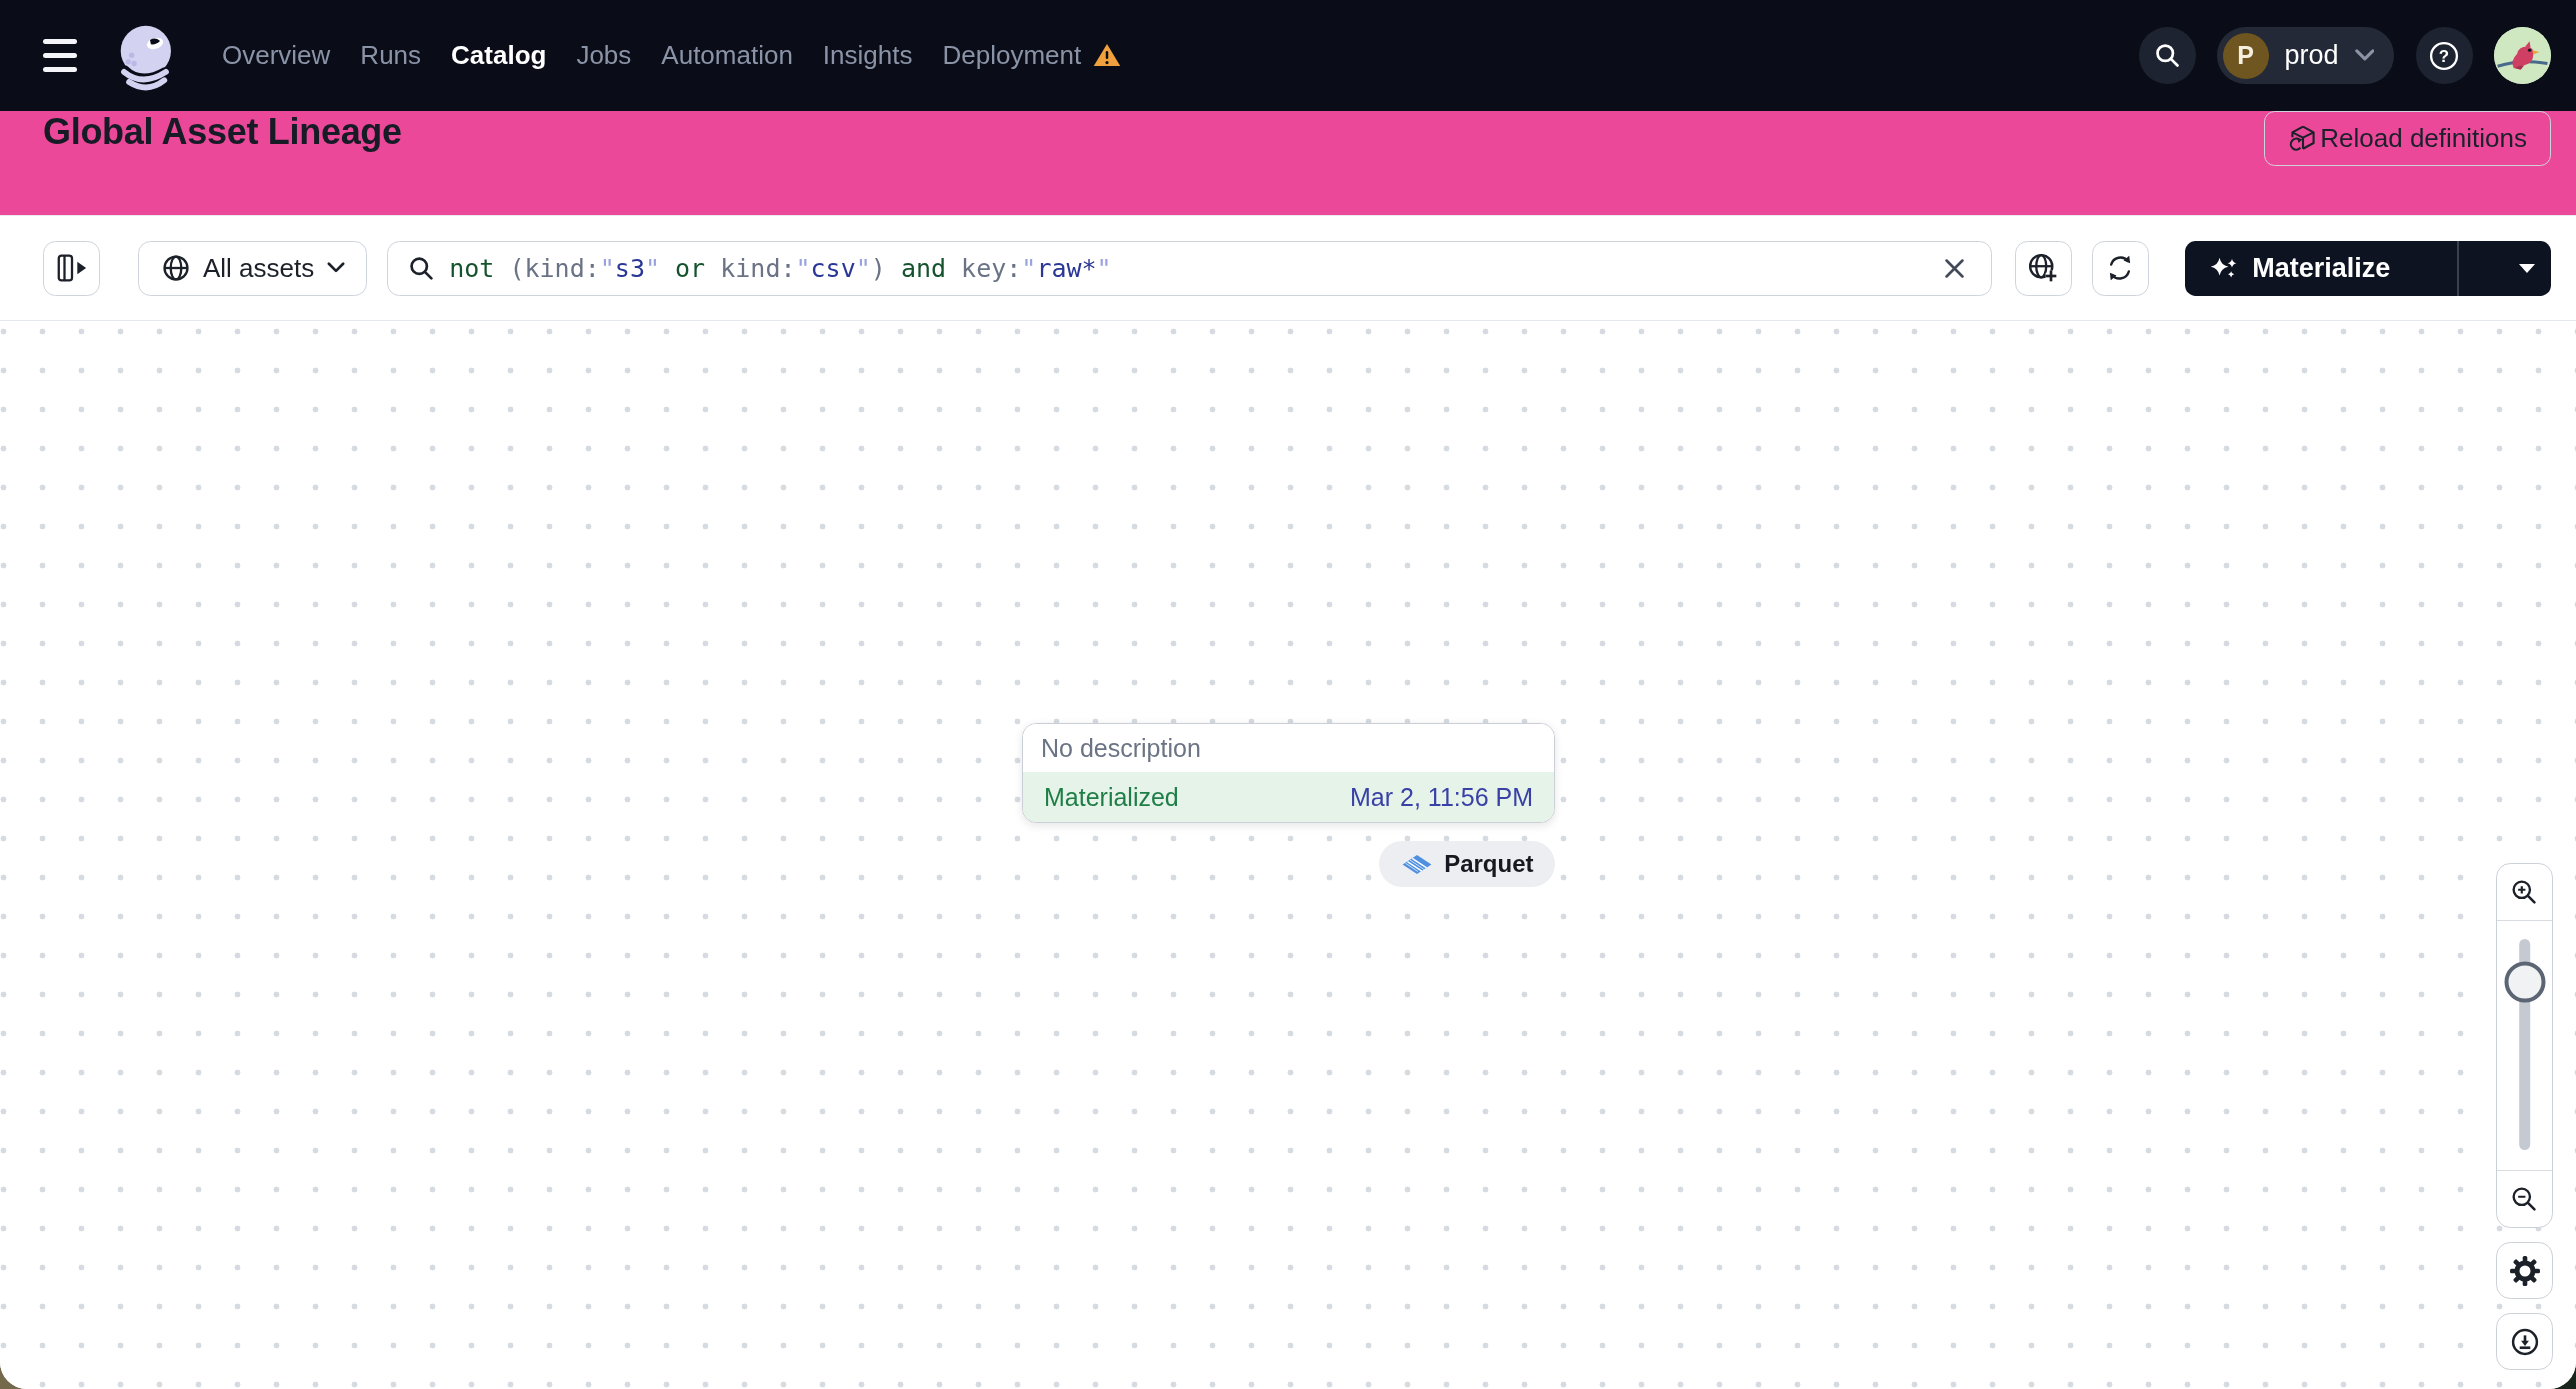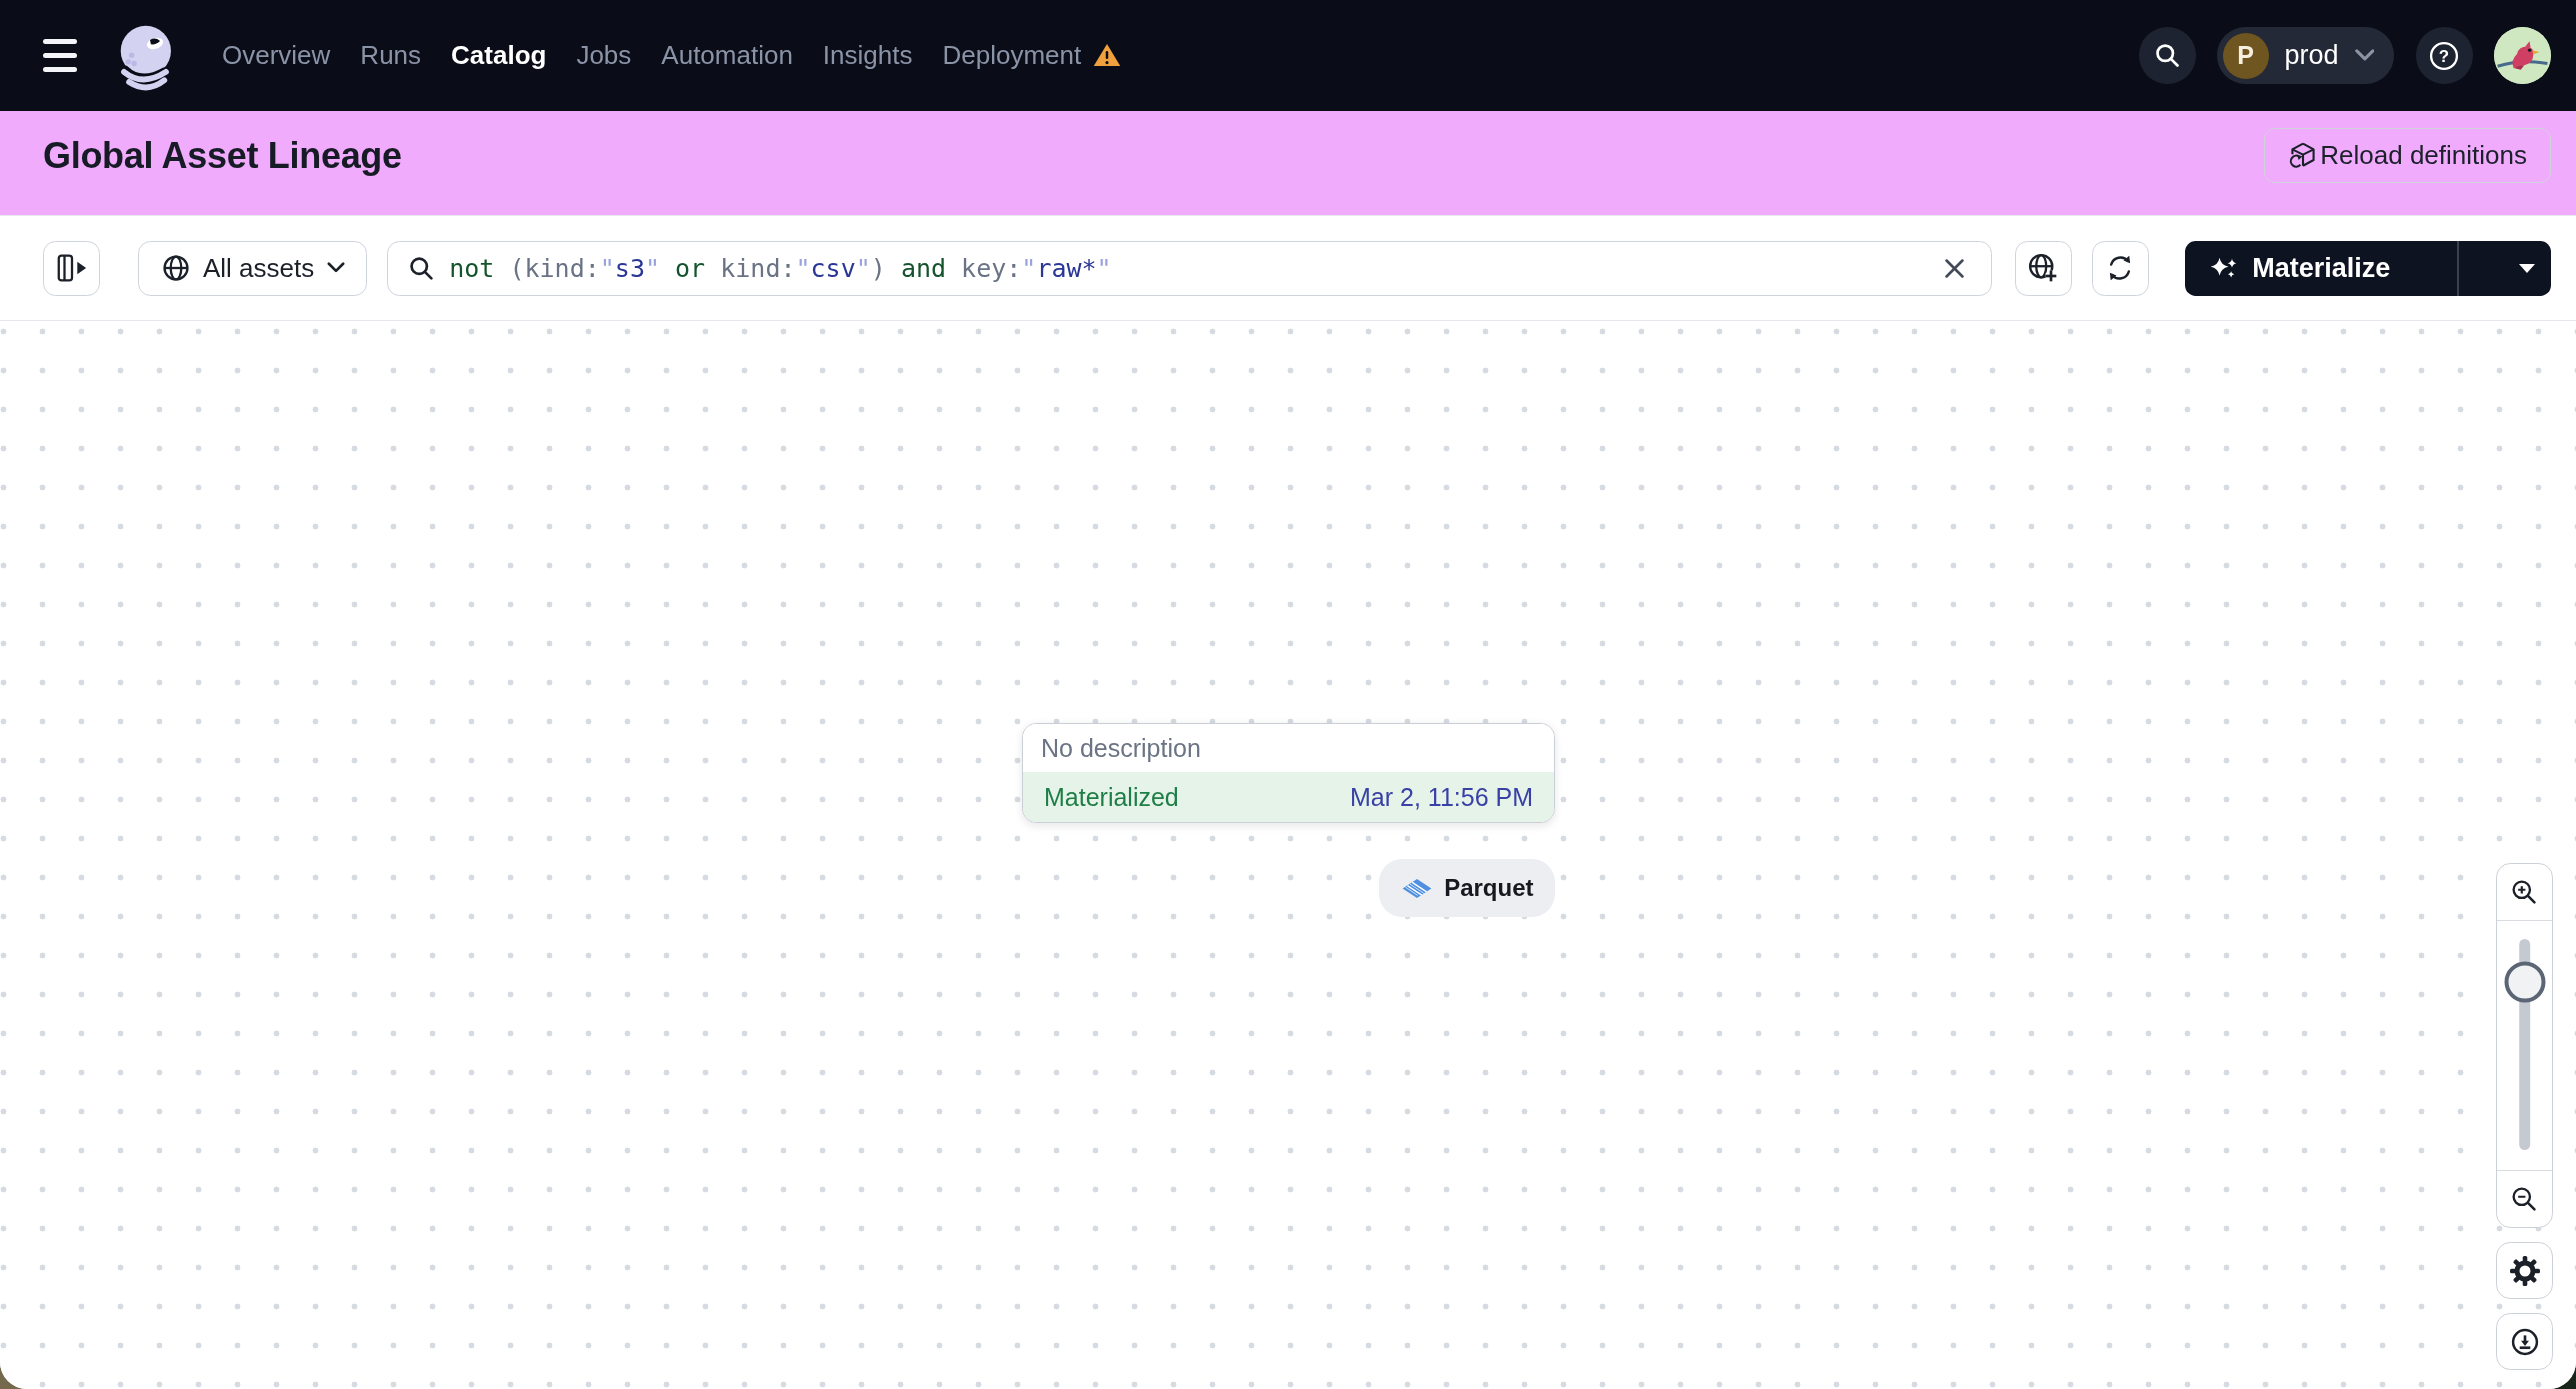--- a/index.html
+++ b/index.html
@@ -36,23 +36,23 @@
     display:flex; align-items:center; justify-content:center; margin-left:21.5px; flex:0 0 auto;}
   .env-pill{ height:57px; border-radius:29px; background:#232936; display:flex; align-items:center;
     padding:0 19.7px 0 5.4px; margin-left:21.5px; cursor:pointer; border:none; gap:16px;}
   .env-avatar{ width:46px; height:46px; border-radius:50%; background:#6f551f; color:#f5efdf;
     font-size:25px; font-weight:600; display:flex; align-items:center; justify-content:center;}
   .env-name{ color:#ffffff; font-size:27px; font-weight:500; }
   .user-avatar{ width:57px; height:57px; border-radius:50%; margin-left:21.5px; overflow:hidden; cursor:pointer; border:none; background:#cfe8c2; padding:0;}
 
   
   .page-header{
-    height:105px; flex:0 0 105px; background:#f0abfc;
+    height:105px; flex:0 0 105px; background:#ec4899;
     border-bottom:1.8px solid #e7e9ed;
-    display:flex; align-items:center; padding:0 25px 15px 43px;
+    display:flex; align-items:flex-start; padding:0 25px 15px 43px;
   }
   .page-title{ font-size:36px; font-weight:600; color:#171b26; letter-spacing:-0.3px;}
   .ph-spacer{ flex:1; }
   .reload-btn{
     height:55px; border:1.8px solid #cfd4dc; border-radius:10.7px; background:transparent;
     display:flex; align-items:center; gap:2px; padding:0 23px; cursor:pointer;
     font-size:26px; color:#1b202b; font-family:"Liberation Sans", sans-serif;
   }
 
   
@@ -102,21 +102,21 @@
     box-shadow:0 2.7px 9px rgba(16,24,40,0.10); overflow:hidden; cursor:pointer;
   }
   .an-header{ height:52px; background:#eff1f4; border-bottom:1.8px solid #dadee3;
     display:flex; align-items:center; gap:12.5px; padding:0 16px;}
   .an-name{ font-family:"DejaVu Sans Mono","Liberation Mono",monospace; font-size:27px; font-weight:700; color:#1b2029;}
   .an-desc{ height:48px; display:flex; align-items:center; padding:0 18px; font-size:25px; color:#6b7484; background:#ffffff;}
   .an-footer{ height:50px; background:#e6f3e9; display:flex; align-items:center; justify-content:space-between; padding:0 21px;}
   .an-status{ font-size:25px; color:#1e7e46; }
   .an-time{ font-size:25px; color:#3a41a6; }
   .kind-badge{
-    margin-top:36px; align-self:flex-end; height:58px; border-radius:23px; background:#eceef2;
+    margin-top:18px; align-self:flex-end; height:46px; border-radius:23px; background:#eceef2;
     display:flex; align-items:center; gap:11.6px; padding:0 21.5px; cursor:pointer; border:none;
     font-size:24px; font-weight:700; color:#16191f; font-family:"Liberation Sans", sans-serif;
   }
 
   
   .zoom-panel{
     position:absolute; right:23px; top:542px; width:57px; height:365px;
     background:#ffffff; border:1.8px solid #ccd1d8; border-radius:14.3px;
     display:flex; flex-direction:column; overflow:hidden;
   }

